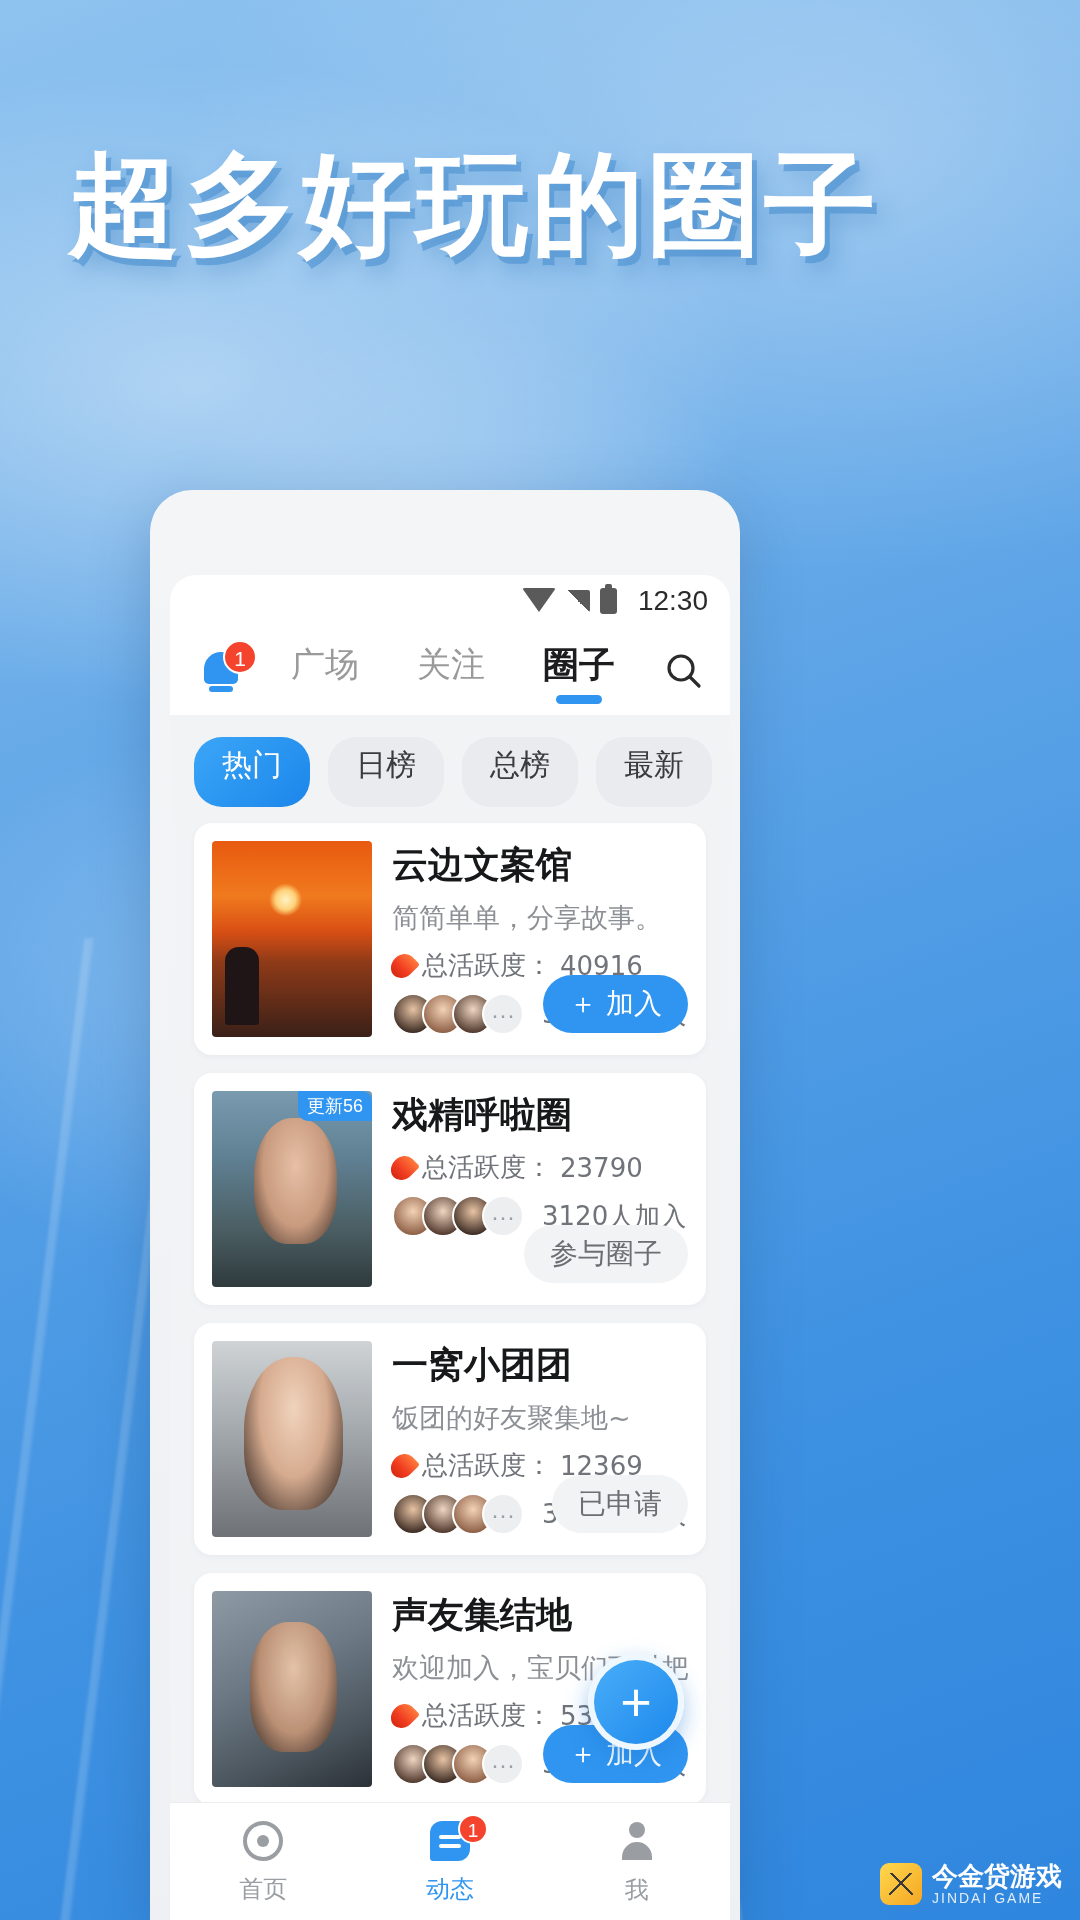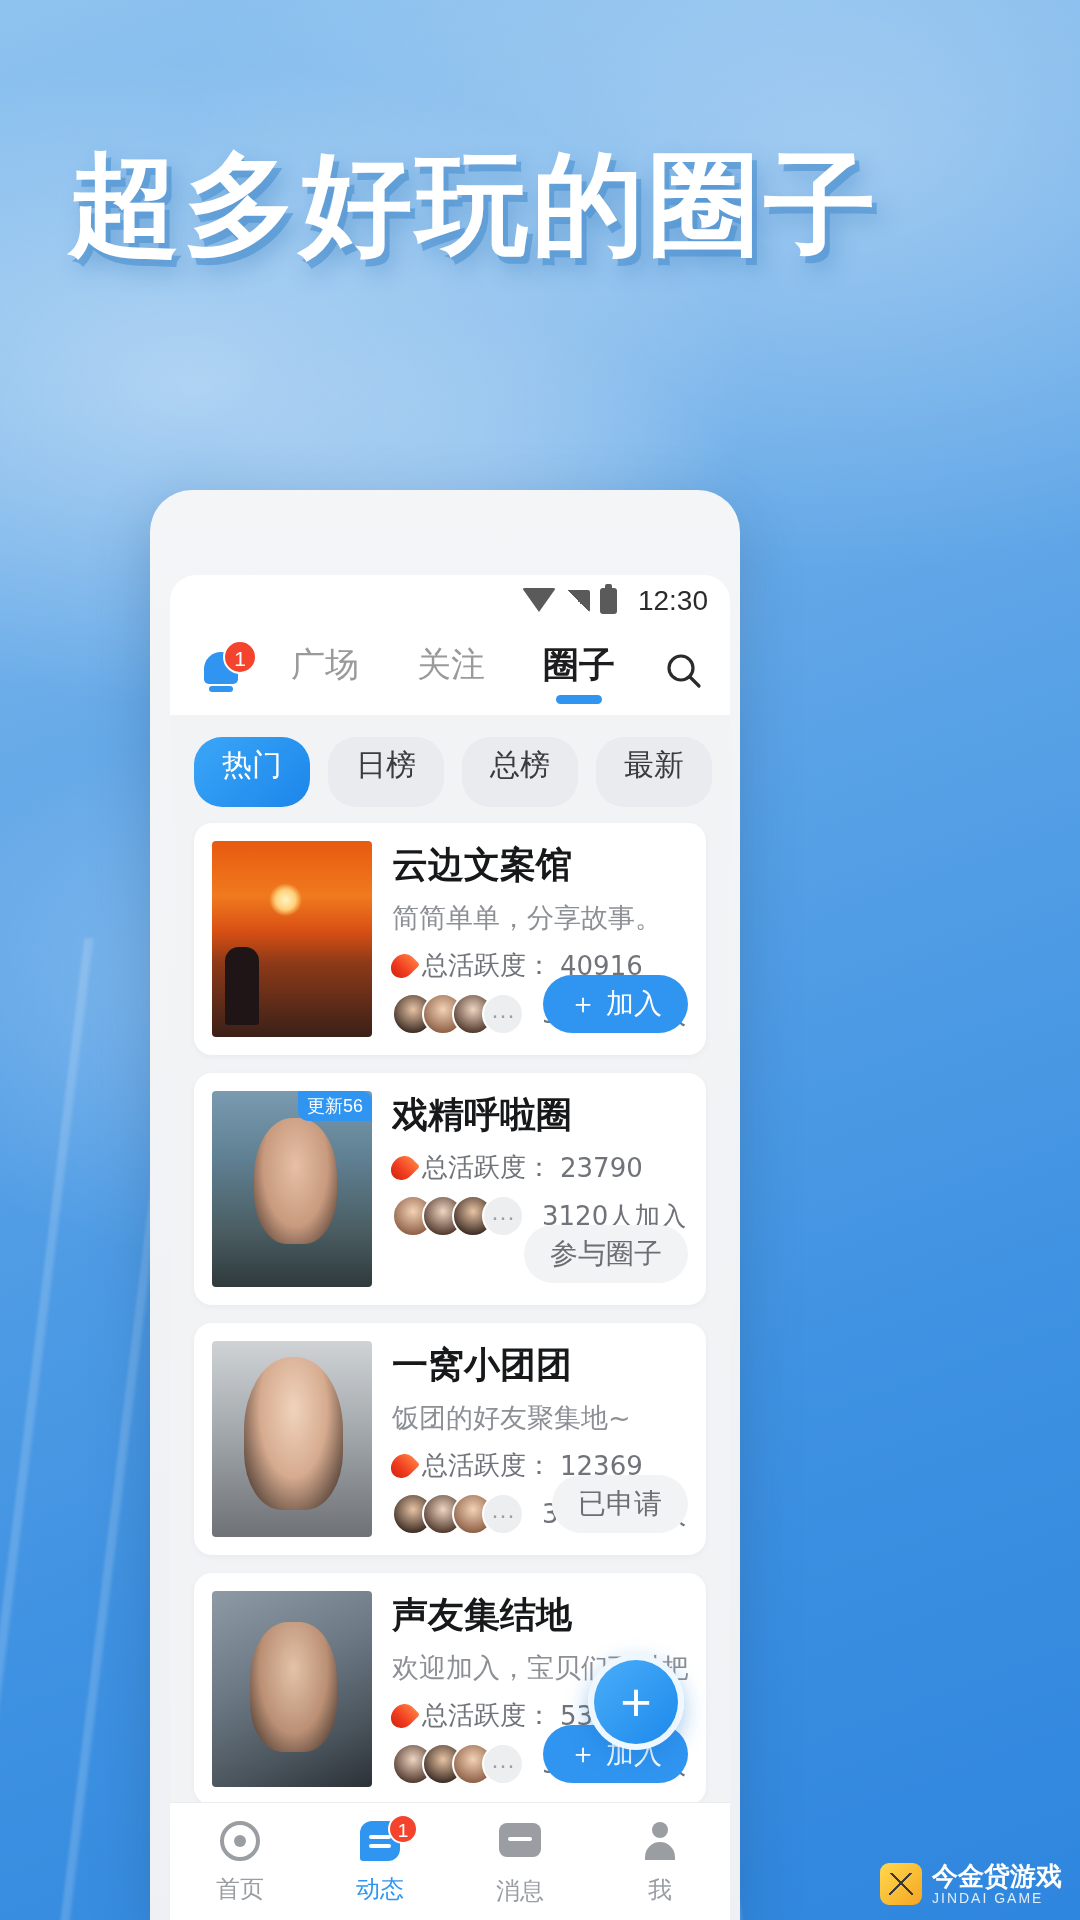--- a/index.html
+++ b/index.html
@@ -501,26 +501,20 @@
       </div>
       <div class="bn-item active">
         <div class="bn-ico">
             <div class="ico-dyn"></div>
           </div>
         <div class="bn-badge">1</div>
         <div class="bn-lbl">动态</div>
       </div>
       <div class="bn-item">
         <div class="bn-ico">
-            <div class="ico-msg"></div>
-          </div>
-        <div class="bn-lbl">消息</div>
-      </div>
-      <div class="bn-item">
-        <div class="bn-ico">
             <div class="ico-me"></div>
           </div>
         <div class="bn-lbl">我</div>
       </div>
     </div>
 
   </div>
 </div>
 
 <div class="watermark">

